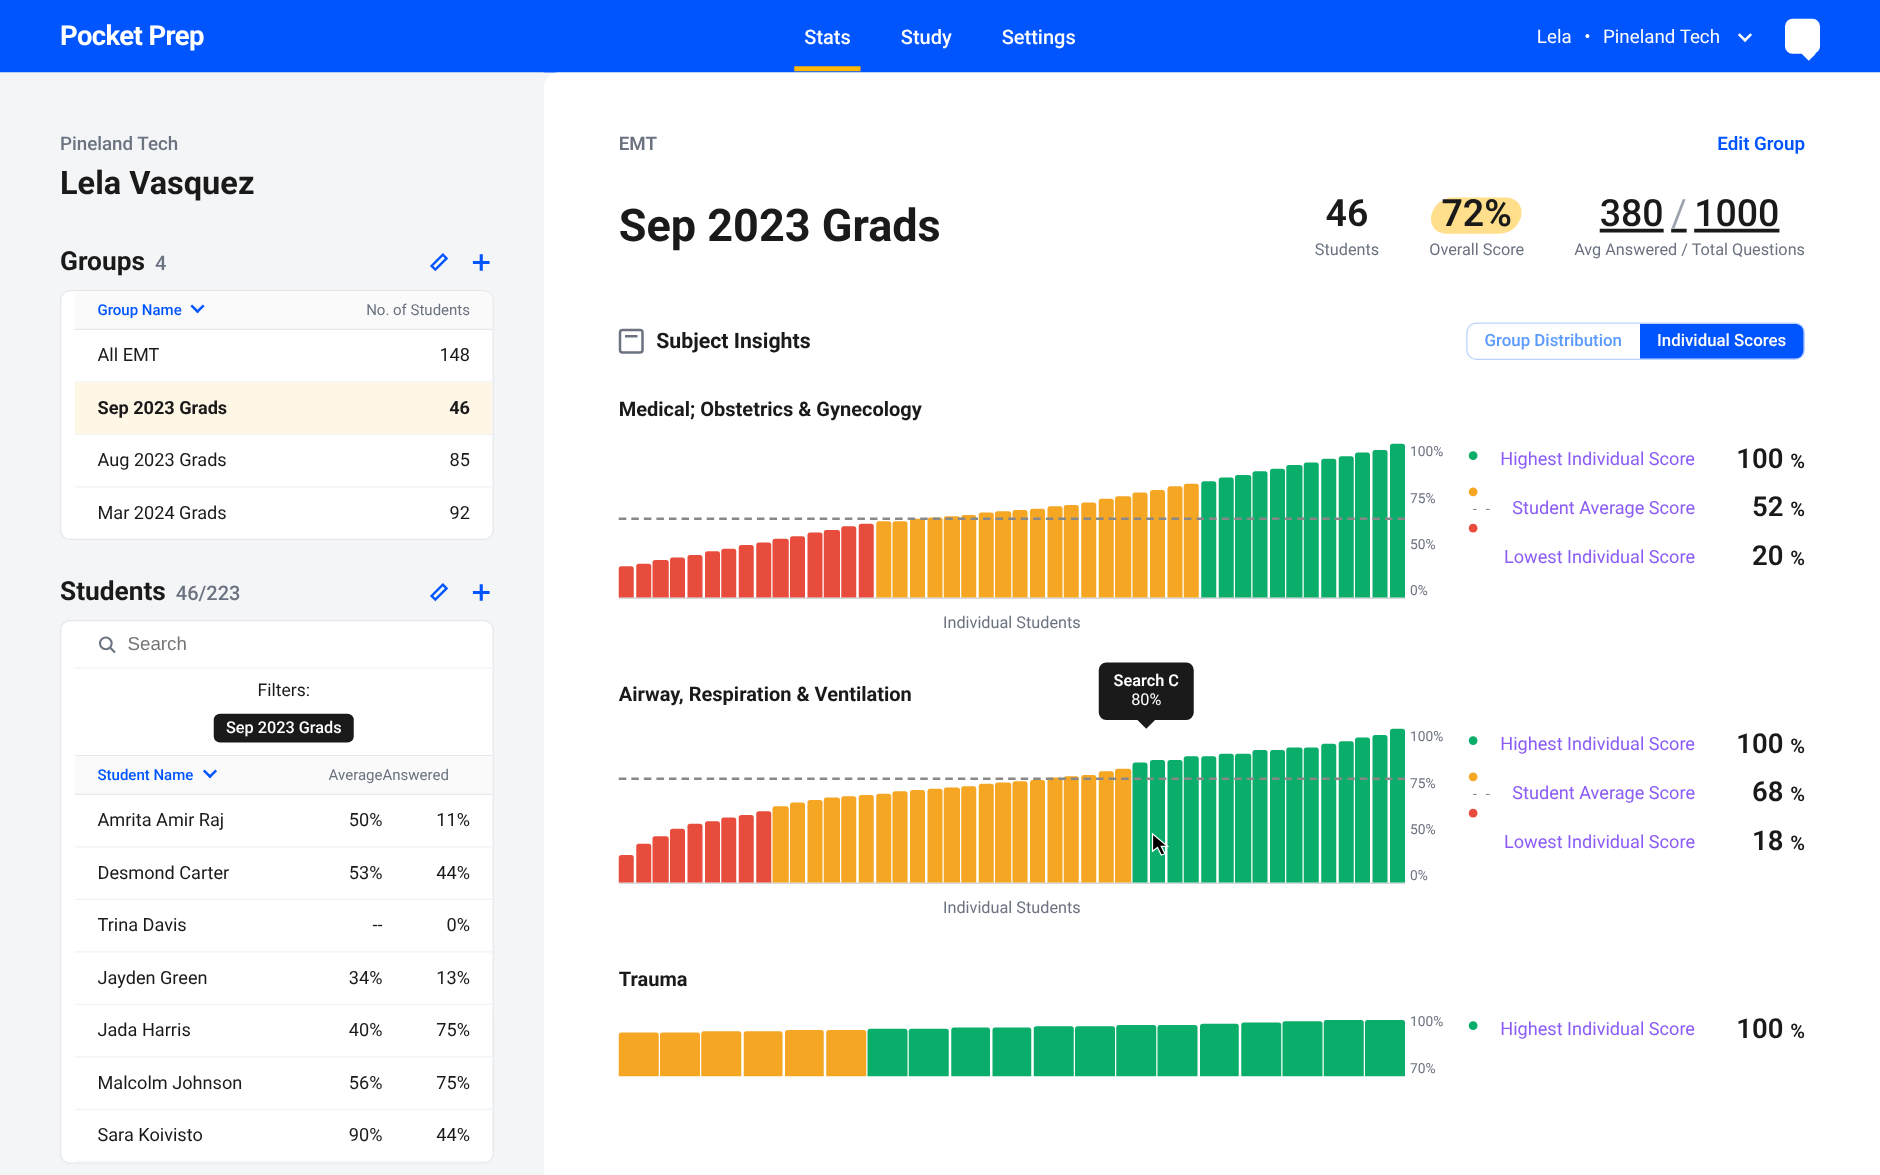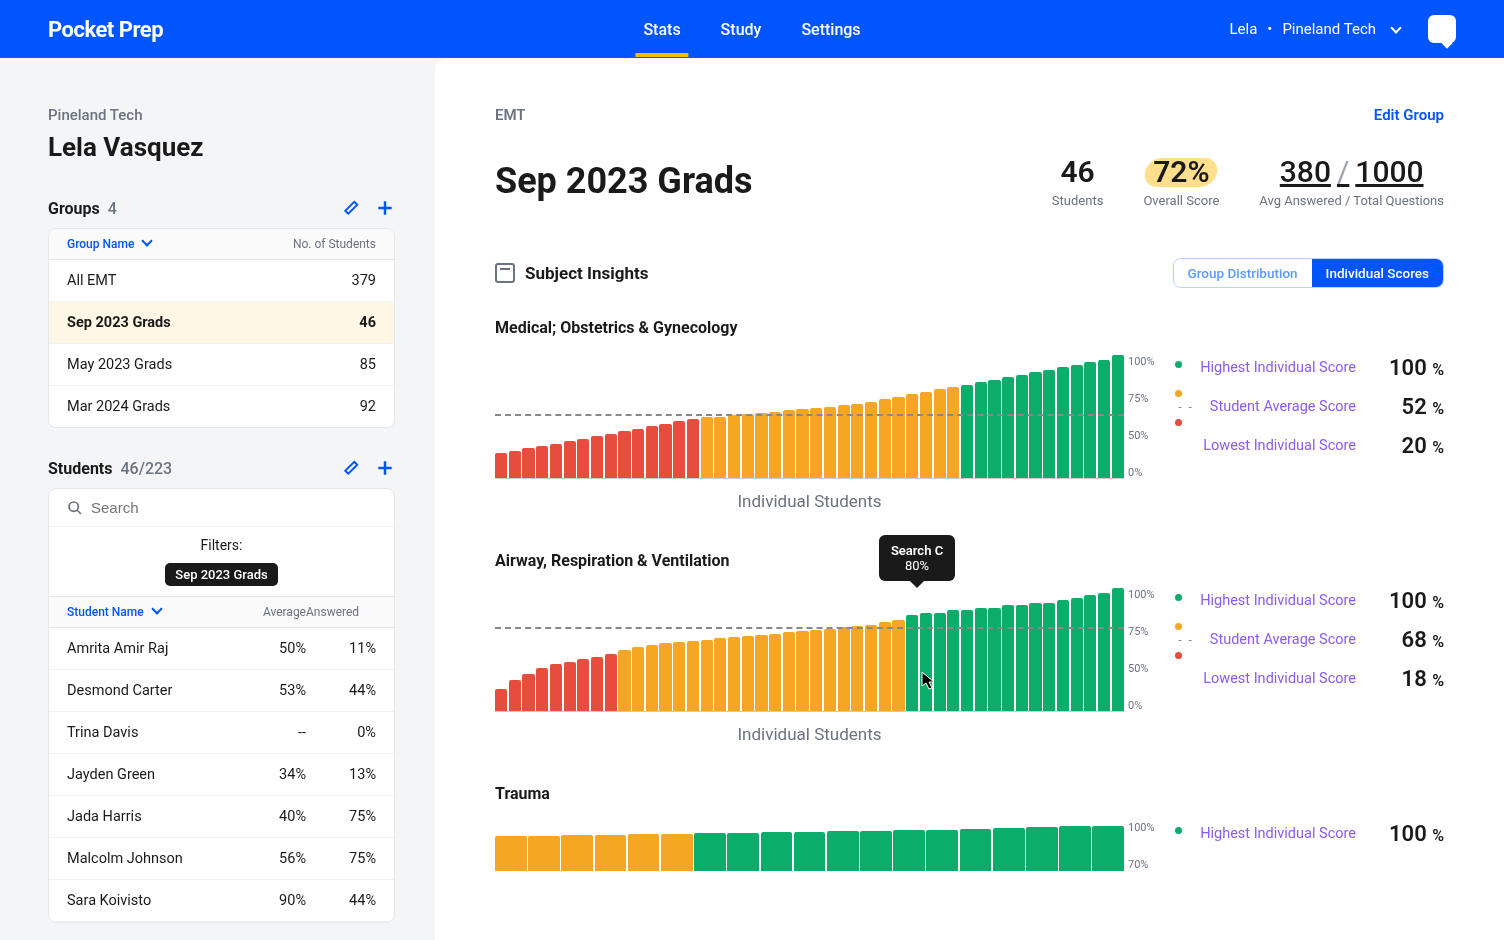--- a/index.html
+++ b/index.html
@@ -12,26 +12,26 @@
   .top-right { margin-left:auto; display:flex; align-items:center; gap:10px; font-size:15px; }
   .chat-icon { width:28px; height:28px; background:#fff; border-radius:6px; margin-left:18px; position:relative; }
   .chat-icon::after { content:''; position:absolute; bottom:-4px; right:5px; width:8px; height:8px; background:#fff; transform:rotate(45deg); }
 
   .layout { display:flex; }
   .sidebar { width:435px; background:#f3f5f7; padding:48px 40px 40px 48px; }
   .org-label { color:#6b7280; font-size:15px; margin-bottom:8px; font-weight:500; }
   .user-name { font-size:26px; font-weight:700; margin-bottom:36px; }
 
   .section-head { display:flex; align-items:center; margin-bottom:10px; }
-  .section-title { font-size:16px; font-weight:700; }
+  .section-title { font-size:21px; font-weight:700; }
   .section-count { color:#6b7280; margin-left:8px; font-size:16px; font-weight:500;}
   .section-actions { margin-left:auto; display:flex; gap:14px; }
   .icon-btn { width:20px; height:20px; cursor:pointer; color:#0055ff; }
 
-  .panel { background:#fff; border:1px solid #e5e7eb; border-radius:8px; overflow:hidden; margin-bottom:30px; }
+  .panel { background:#fff; border:1px solid #e5e7eb; border-radius:8px; overflow:hidden; margin-bottom:30px;padding-left:11px; }
   .panel-header { display:flex; padding:8px 18px; font-size:12px; color:#6b7280; border-bottom:1px solid #e5e7eb; background:#fafafa; }
   .panel-header .col-right { margin-left:auto; }
   .sort-ind { color:#0055ff; font-weight:500; }
   .row { display:flex; padding:12px 18px; font-size:14.5px; border-bottom:1px solid #f1f2f4; cursor:pointer; }
   .row:last-child { border-bottom:none; }
   .row.active { background:#fff7e6; font-weight:700; }
   .row .col-right { margin-left:auto; }
 
   .stu-head { display:flex; padding:8px 18px; font-size:12px; color:#6b7280; border-bottom:1px solid #e5e7eb; background:#fafafa; }
   .stu-head .c1 { flex:1; }
@@ -74,21 +74,21 @@
   .chart-title { font-size:16px; font-weight:700; margin-bottom:18px; }
   .chart-row { display:flex; gap:40px; align-items:flex-start; }
   .chart-area { flex:1; position:relative; }
   .bars-wrap { height:124px; display:flex; align-items:flex-end; gap:1.5px; border-bottom:1px solid #c9cdd3; position:relative; }
   .avg-line { position:absolute; left:0; right:0; border-top:2px dashed #888; }
   .bar { flex:1; border-radius:2px 2px 0 0; }
   .bar.red { background:#e74c3c; }
   .bar.orange { background:#f5a623; }
   .bar.green { background:#0aad69; }
   .y-axis { position:absolute; right:-42px; top:0; height:124px; font-size:11px; color:#6b7280; display:flex; flex-direction:column; justify-content:space-between; align-items:flex-start; width:38px; }
-  .x-label { text-align:center; font-size:17px; color:#6b7280; margin-top:12px; }
+  .x-label { text-align:center; font-size:13px; color:#6b7280; margin-top:12px; }
   .legend-dots { position:absolute; right:-58px; top:6px; display:flex; flex-direction:column; gap:22px; }
   .ldot { width:7px; height:7px; border-radius:50%; }
   .ldot.g { background:#0aad69; }
   .ldot.o { background:#f5a623; }
   .ldot.r { background:#e74c3c; }
 
   .chart-stats { width:280px; font-size:14.5px; }
   .stat-line { display:flex; align-items:center; margin-bottom:14px; justify-content:flex-end; gap:14px; }
   .stat-line .slabel { color:#8b5cf6; }
   .stat-line .sval { font-size:22px; font-weight:600; min-width:74px; text-align:right; }
@@ -142,28 +142,28 @@
       </div>
     </div>
     <div class="panel">
       <div class="panel-header">
         <span class="sort-ind"><span>Group Name</span> <span class="chevron-down" style="border-color:#0055ff;"></span></span>
         <span class="col-right">No. of Students</span>
       </div>
       <div id="groups-rows">
           <div class="row">
             <span>All EMT</span>
-            <span class="col-right">379</span>
+            <span class="col-right">148</span>
           </div>
           <div class="row active">
             <span>Sep 2023 Grads</span>
             <span class="col-right">46</span>
           </div>
           <div class="row">
-            <span>May 2023 Grads</span>
+            <span>Aug 2023 Grads</span>
             <span class="col-right">85</span>
           </div>
           <div class="row">
             <span>Mar 2024 Grads</span>
             <span class="col-right">92</span>
           </div>
         </div>
     </div>
 
     <div class="section-head">

